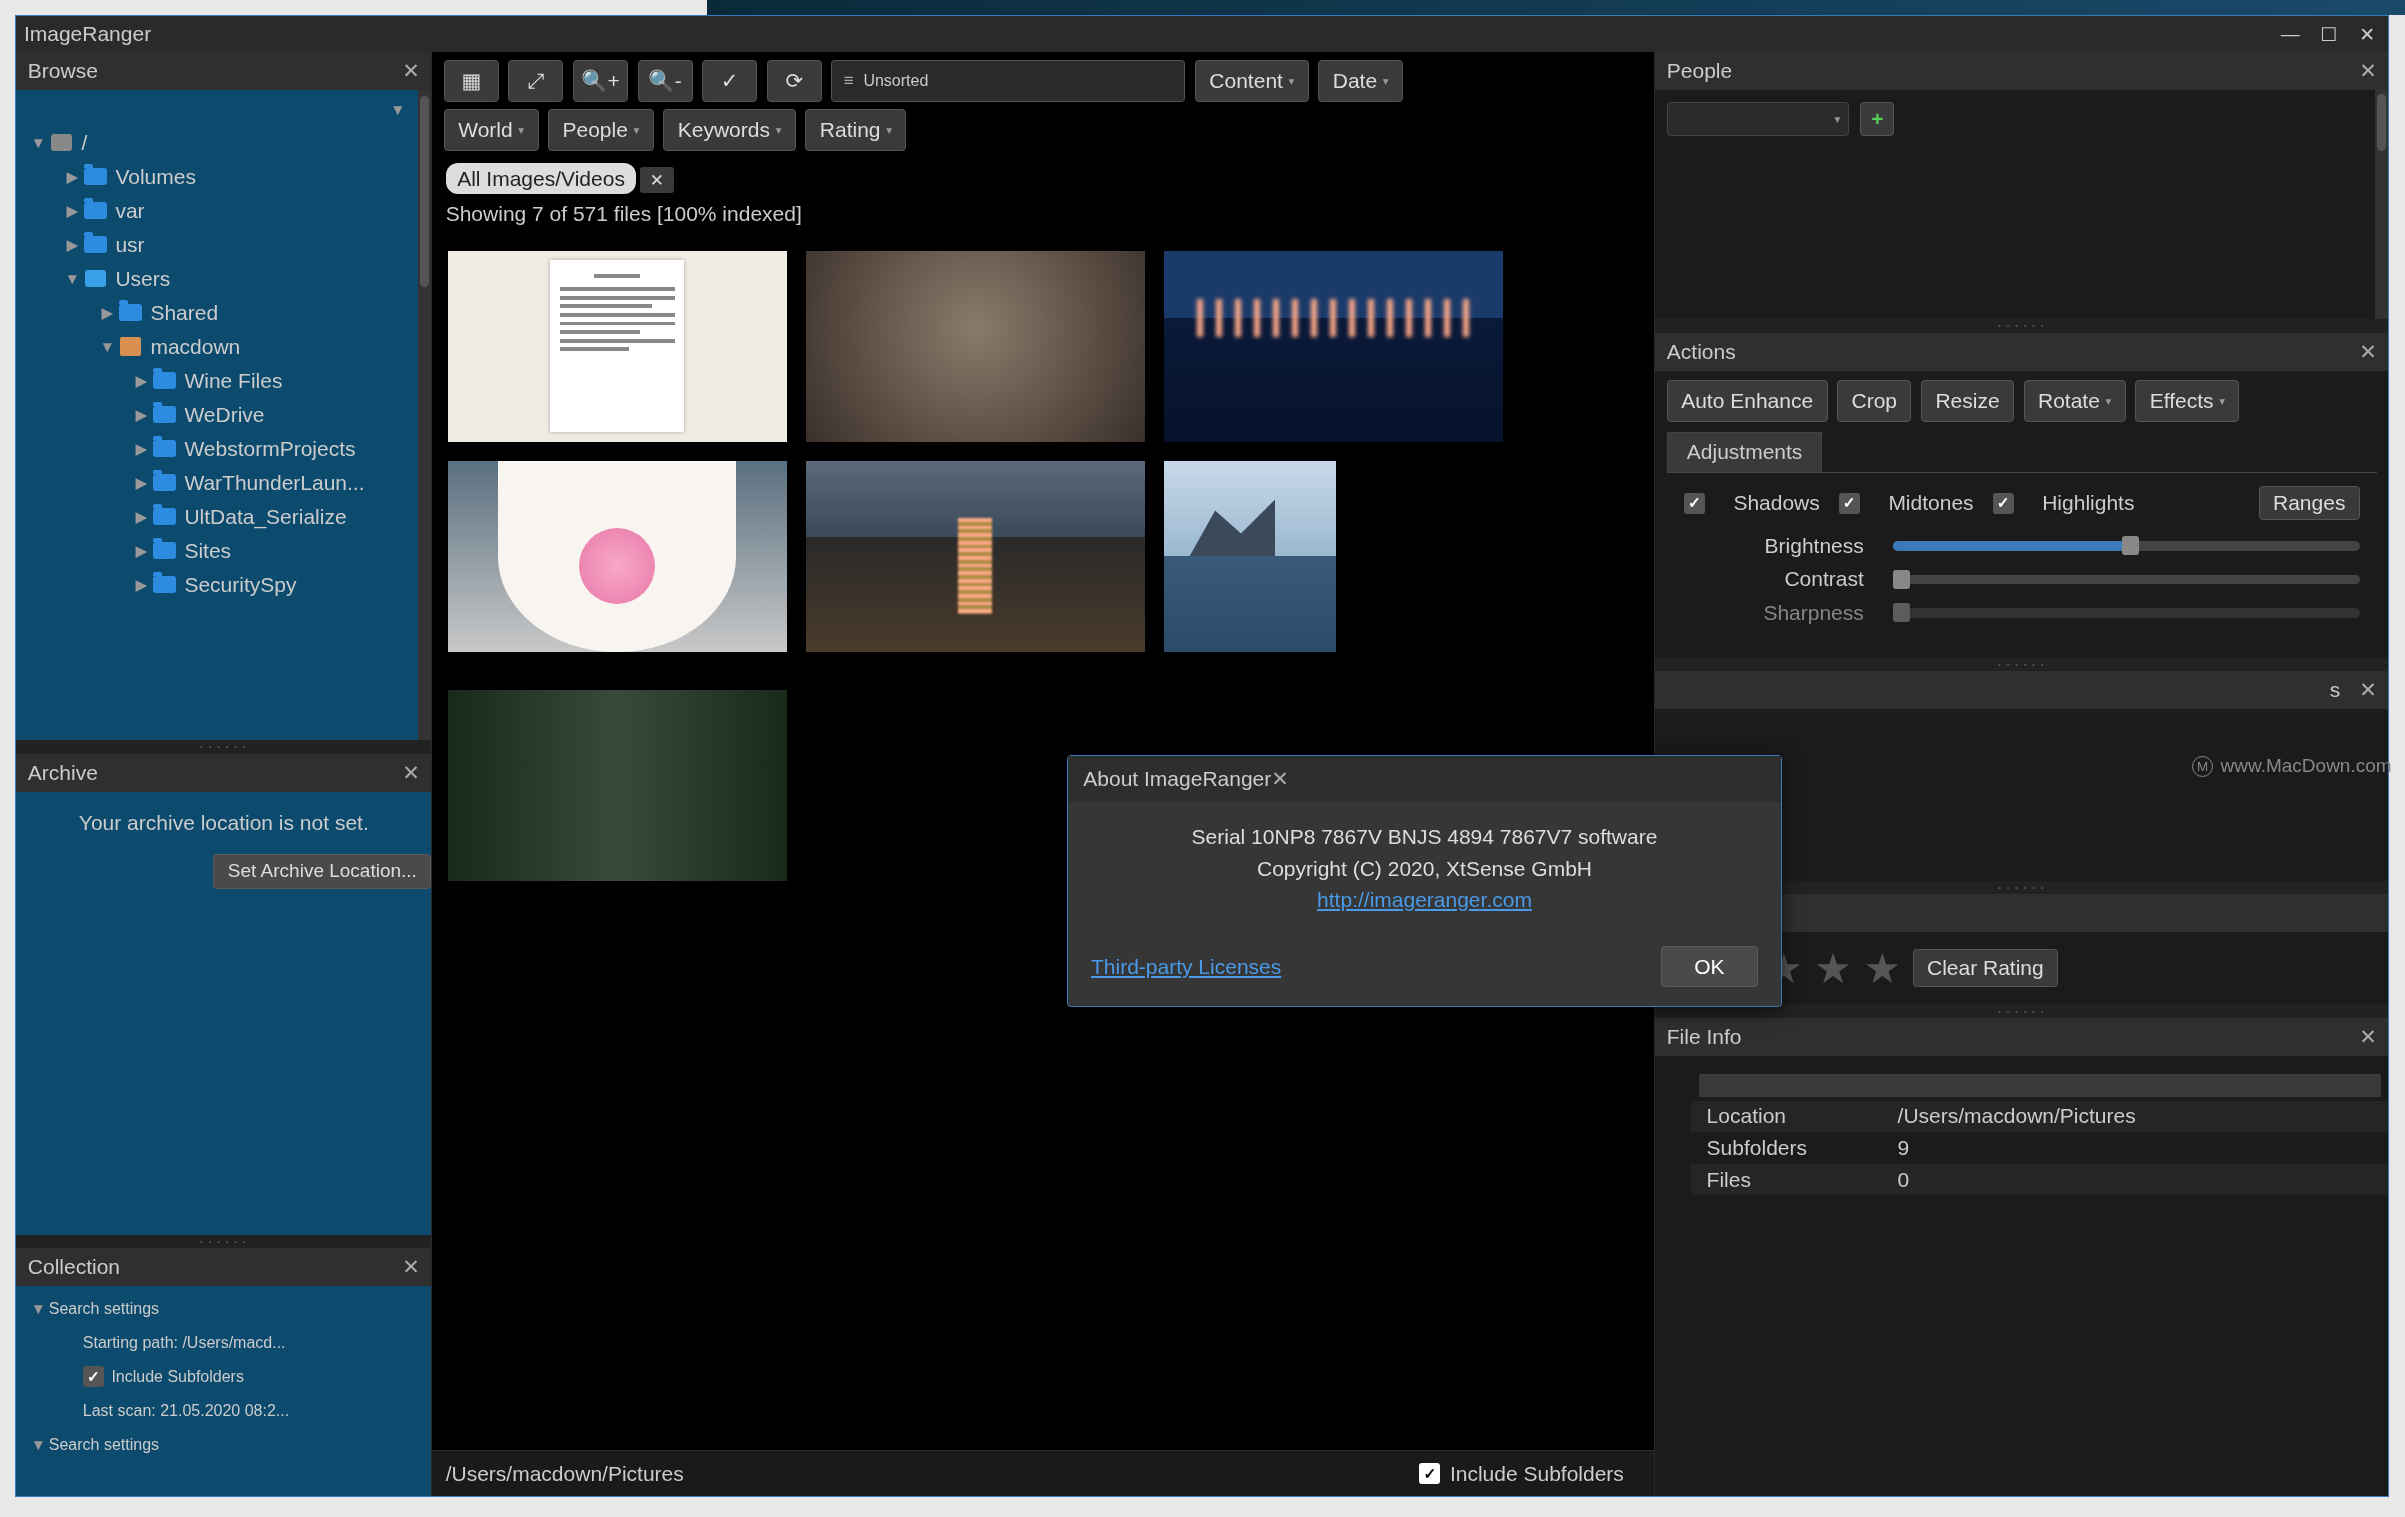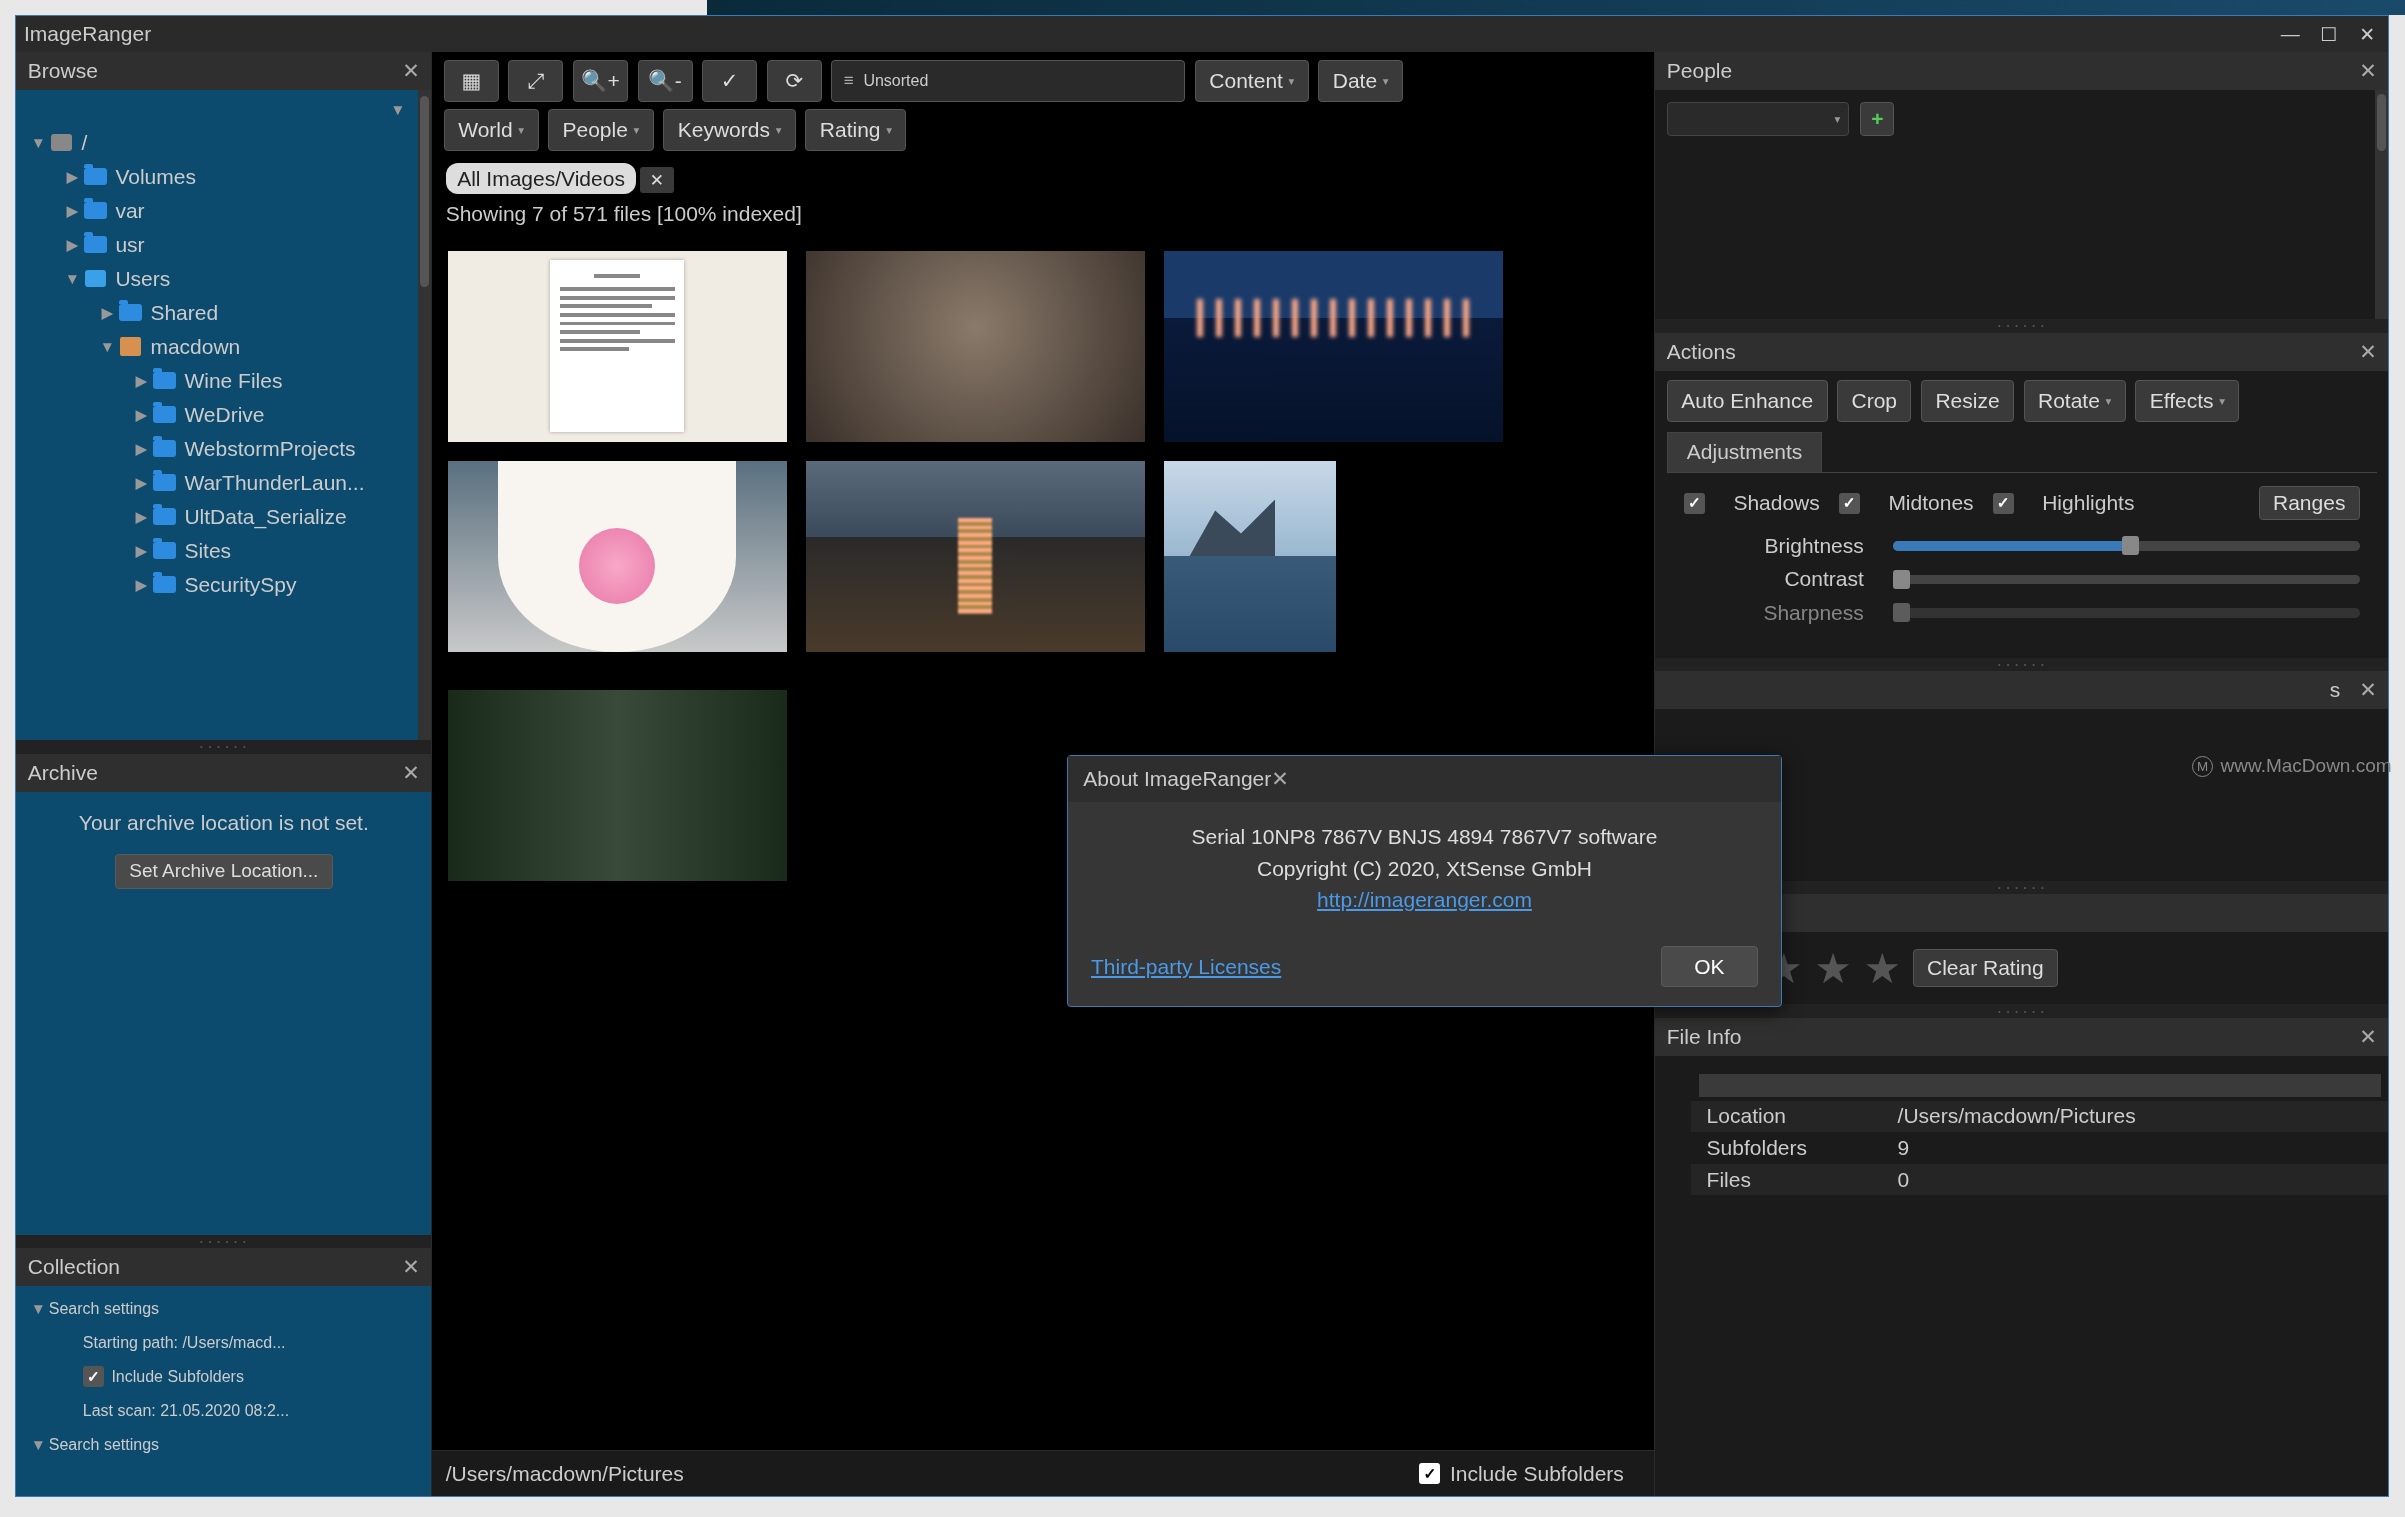--- a/index.html
+++ b/index.html
@@ -24,21 +24,21 @@
   .folder-blue::before { content:''; position:absolute; top:-3.8px; left:0; width:9.6px; height:3.8px; background:#2e8ce0; border-radius:1.9px 1.9px 0 0; }
   .disk-icon { width:21px; height:17px; background:#888; border-radius:2.9px; }
   .user-icon { width:21px; height:17px; background:#3aa0e8; border-radius:2.9px; }
   .home-icon { width:21px; height:19px; background:#d89050; border-radius:1.9px; position:relative; }
   .vscroll { position:absolute; right:0; top:0; width:13.4px; height:100%; background:#333; }
   .vscroll .thumb { position:absolute; left:1.9px; width:9.6px; background:#555; border-radius:4.8px; }
   .drag-handle { height:13.4px; display:flex; align-items:center; justify-content:center; background:#222; }
   .dots { font-size:7.6px; letter-spacing:1.9px; color:#555; }
   .archive-text { text-align:center; padding:19px; font-size:21px; color:#ccc; }
   .btn { background:#4a4a4a; border:1px solid #5a5a5a; color:#ddd; padding:5.7px 13.4px; border-radius:3.8px; cursor:pointer; font-size:19px; display:inline-flex; align-items:center; gap:5.7px; }
-  .center-btn { display:flex; justify-content:center; }
+  .center-btn { display:flex; justify-content:flex-end; }
   .centercol { flex:1; display:flex; flex-direction:column; background:#000; min-width:0; }
   .toolbar { padding:7.6px 11.5px; display:flex; flex-wrap:wrap; gap:9.6px; background:#000; }
   .tbtn { background:#3a3a3a; border:1px solid #555; color:#ddd; padding:5.7px 13.4px; border-radius:3.8px; cursor:pointer; font-size:21px; display:inline-flex; align-items:center; gap:5.7px; height:42px; }
   .tbtn.icon { width:55px; justify-content:center; padding:0; }
   .caret { font-size:11.5px; color:#999; }
   .sortbox { display:flex; align-items:center; border:1px solid #555; background:#2a2a2a; border-radius:3.8px; height:42px; padding:0 11.5px; gap:9.6px; width:354px; }
   .sortbox .sorticon { color:#aaa; font-size:17px; }
   .filterchip { background:#ddd; color:#222; padding:3.8px 11.5px; border-radius:12px; font-size:21px; display:inline-flex; align-items:center; }
   .chipx { background:#3a3a3a; color:#ddd; padding:3.8px 9.6px; margin-left:3.8px; border-radius:2.9px; cursor:pointer; font-size:17px; }
   .status-line { padding:3.8px 13.4px 9.6px; font-size:21px; color:#ccc; }

